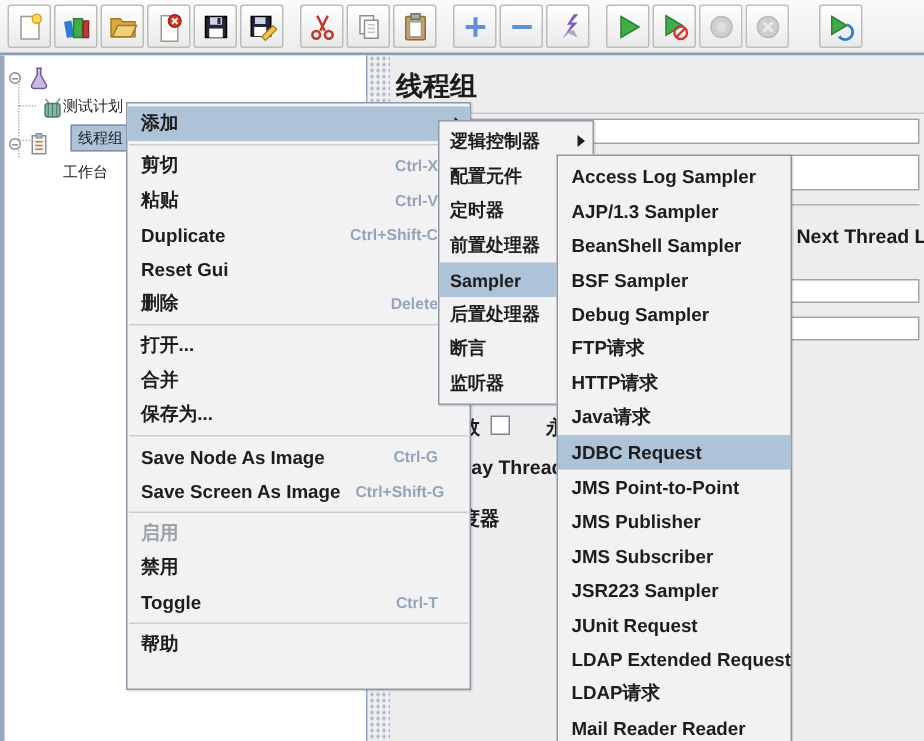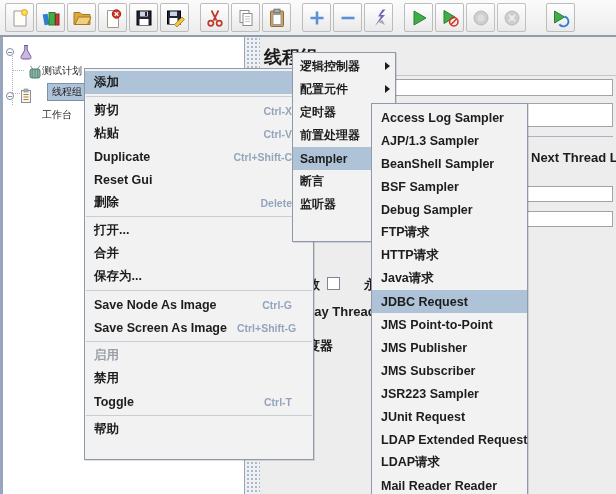--- a/index.html
+++ b/index.html
@@ -50,21 +50,21 @@
     padding-top:2px; box-shadow:1px 1px 0 rgba(0,0,0,.12); }
   .mi { height:23px; display:flex; align-items:center; padding:0 9px; position:relative;
     font-size:12.5px; font-weight:bold; color:#1d1d1d; white-space:nowrap; }
   .mi .sc { margin-left:auto; font-size:10.5px; color:#93a5bc; padding-left:10px; padding-right:12px; font-weight:bold; }
   .mi.hl { background:#aec2d8; }
   .mi.dis { color:#9aa0a6; }
   .mi .arr { position:absolute; right:5px; top:7px; width:0; height:0;
     border-left:5px solid #1d1d1d; border-top:4px solid transparent; border-bottom:4px solid transparent; }
   .sep { height:1px; background:#c9ced6; margin:2px 1px; }
   #menu-context { left:84px; top:68px; width:230px; height:392px; z-index:10; }
-  #menu-add { left:292px; top:52px; width:104px; height:190px; z-index:11; }
+  #menu-add { left:292px; top:80px; width:104px; height:190px; z-index:11; }
   #menu-add .mi { padding:0 7px; font-size:12px; }
   #menu-sampler { left:371px; top:103px; width:157px; height:393px; z-index:12; }
   #menu-sampler .mi { font-size:12.5px; }
 </style>
 </head>
 <body>
 
 <div id="stage">
 
   <div id="toolbar">
@@ -312,20 +312,24 @@
       </div>
     <div class="mi">
         <span>前置处理器</span>
         <span class="arr"></span>
       </div>
     <div class="mi hl">
         <span>Sampler</span>
         <span class="arr"></span>
       </div>
     <div class="mi">
+        <span>后置处理器</span>
+        <span class="arr"></span>
+      </div>
+    <div class="mi">
         <span>断言</span>
         <span class="arr"></span>
       </div>
     <div class="mi">
         <span>监听器</span>
         <span class="arr"></span>
       </div>
   </div>
 
   <div class="menu" id="menu-sampler">

